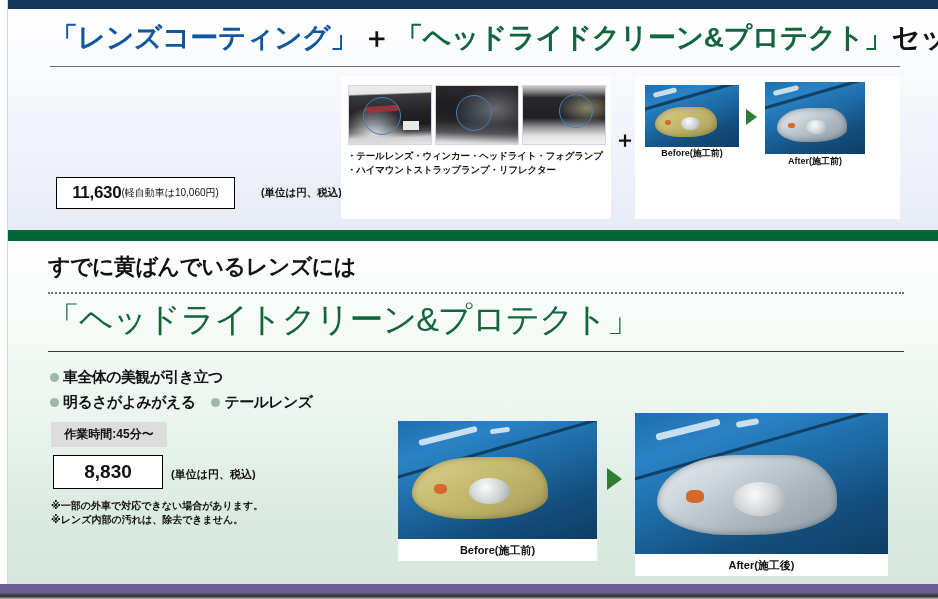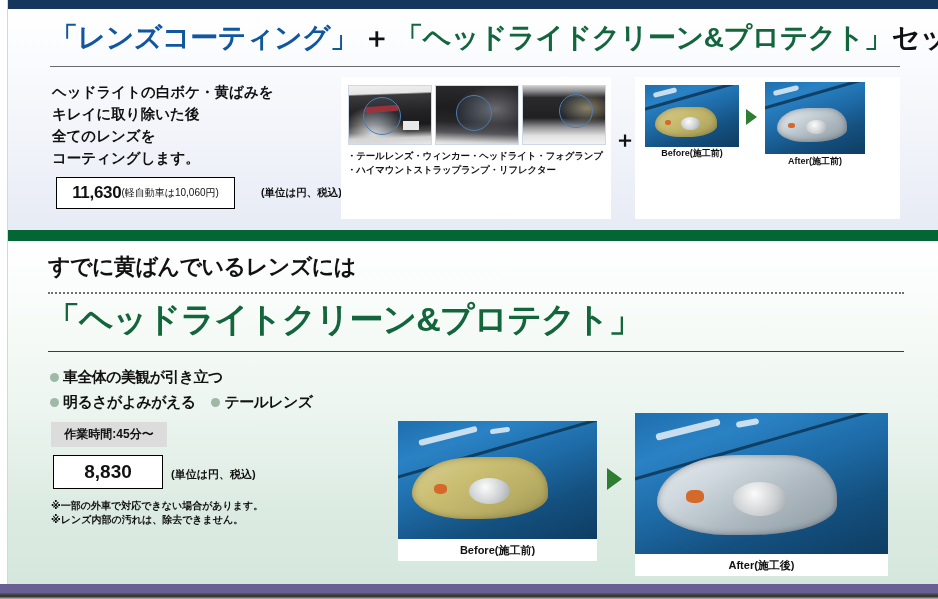--- a/index.html
+++ b/index.html
@@ -98,21 +98,21 @@
   
   .sec2{
     position:absolute;left:8px;top:241px;width:930px;height:343px;
     background:linear-gradient(180deg,#ffffff 0%,#fafdfb 14%,#eef6f1 46%,#dcebe2 78%,#d5e7dd 100%);
   }
   .sec2-h1{
     position:absolute;left:40px;top:11px;font-size:22px;font-weight:bold;color:#111;letter-spacing:-0.5px;
   }
   .dotrule{position:absolute;left:40px;top:51px;width:856px;height:0;border-top:2px dotted #6f6f6f;}
   .sec2-h2{
-    position:absolute;left:38px;top:56px;font-size:34px;font-weight:bold;color:#13663c;letter-spacing:-1px;white-space:nowrap;
+    position:absolute;left:38px;top:56px;font-size:34px;font-weight:normal;color:#13663c;letter-spacing:-1px;white-space:nowrap;
   }
   .solidrule{position:absolute;left:40px;top:110px;width:856px;height:0;border-top:1.5px solid #3c3c3c;}
 
   .bullets{position:absolute;left:42px;top:118px;margin-top:6px;}
   .brow{display:flex;align-items:center;height:25px;}
   .bitem{display:flex;align-items:center;margin-right:16px;}
   .bdot{width:9px;height:9px;border-radius:50%;background:#9fb9a8;margin-right:4px;flex:none;}
   .btxt{font-size:15px;font-weight:bold;color:#111;letter-spacing:-0.6px;white-space:nowrap;}
 
   .timebox{
@@ -145,26 +145,20 @@
 
   <div class="topbar"></div>
 
   <div class="sec1">
 
     <div class="sec1-title">
       <span class="t-blue">「レンズコーティング」</span><span class="t-plus">＋</span><span class="t-green">「ヘッドライドクリーン&amp;プロテクト」</span><span class="t-black">セット</span>
     </div>
     <div class="sec1-rule"></div>
 
-    <div class="sec1-lead">
-      <div>ヘッドライトの白ボケ・黄ばみを</div>
-      <div>キレイに取り除いた後</div>
-      <div>全てのレンズを</div>
-      <div>コーティングします。</div>
-    </div>
 
     <div class="pricebox1">
       <span class="p-big">11,630</span>
         <span class="p-small">(軽自動車は10,060円)</span>
     </div>
     <div class="tax1">(単位は円、税込)</div>
 
     <div class="panel panel-a">
       <div class="thumbrow">
         <div class="thumb">

